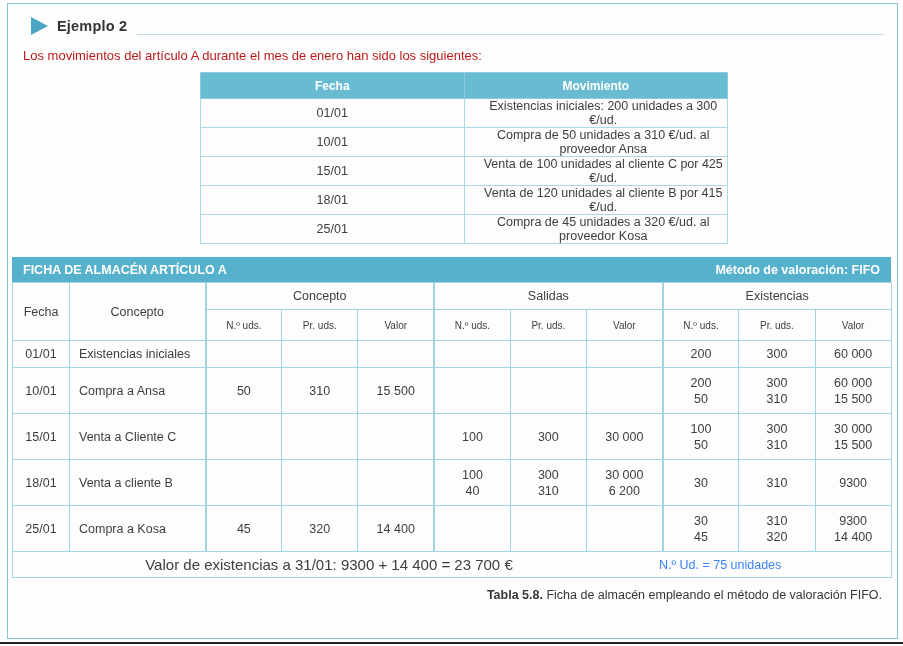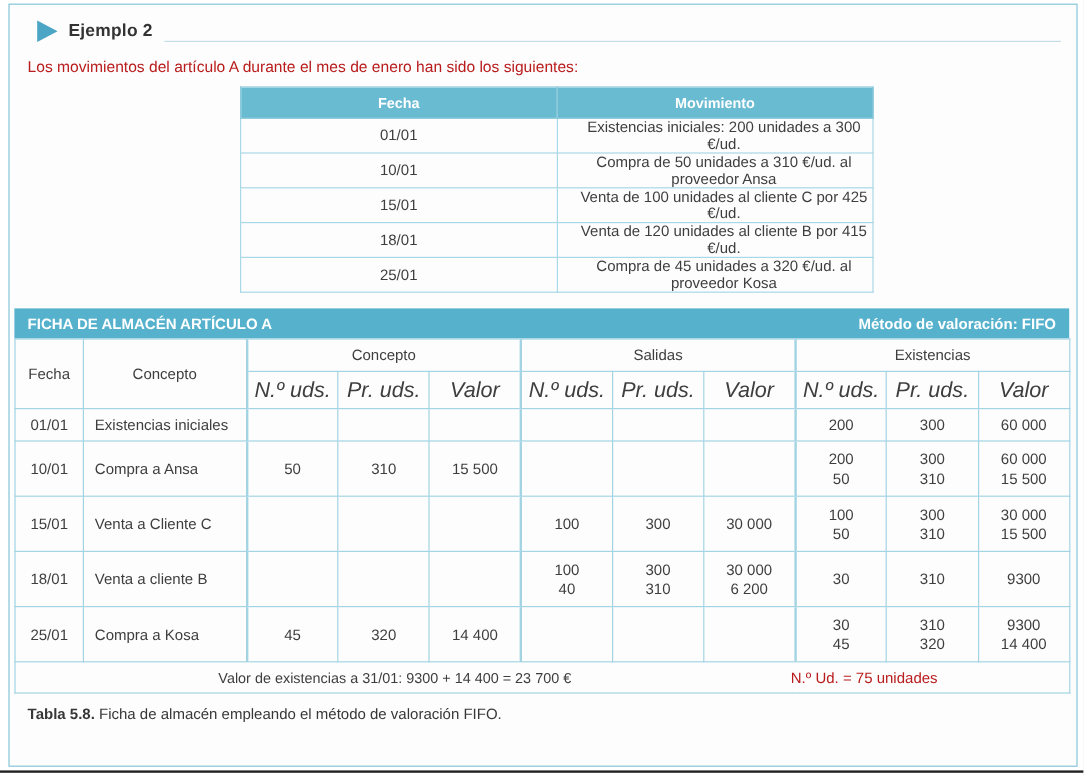--- a/index.html
+++ b/index.html
@@ -30,36 +30,36 @@
 
   
   #ficha-wrap{ margin:13px 0 0 -9px; width:879px; }
   #ficha-bar{ height:25px; background:#56b2cc; color:#fff; display:flex; align-items:center;
     justify-content:space-between; padding:0 11px; font-size:12.5px; font-weight:bold; }
   #ficha-table{ width:879px; }
   #ficha-table th, #ficha-table td{ border:1px solid #a3d4e3; font-weight:normal;
     color:#3e3e3e; background:#fdfdfd; }
   #ficha-table th{ font-size:12.5px; }
   #ficha-table .grp{ height:27px; }
-  #ficha-table .sub th{ height:31px; font-size:18px;font-style:italic; }
+  #ficha-table .sub th{ height:31px; font-size:10px; }
   #ficha-table col.c-fecha{ width:57px; } #ficha-table col.c-conc{ width:136px; }
   #ficha-table col.c-v{ width:76.2px; }
   #ficha-table td{ font-size:12.5px; text-align:center; padding:5px 3px; line-height:16px; }
   #ficha-table td.fe{ text-align:center; }
   #ficha-table td.co{ text-align:left; padding-left:9px; }
   #ficha-table .gs{ border-left-width:2px; }
   #ficha-table th.gs{ border-left-width:2px; }
   #ficha-table tr.r-tall td{ height:46px; }
   #ficha-table tr.r-one td{ height:27px; }
   #ficha-foot td{ height:26px; padding:0; }
   .foot-flex{ display:flex; align-items:center; width:100%; }
-  .foot-left{ flex:0 0 72%; text-align:center; font-size:12px; color:#3e3e3e; }
-  .foot-right{ flex:1; text-align:left; padding-left:14px; font-size:12.5px; color:#b91c1c; }
-
-  .caption{ margin:10px 2px 0 2px; font-size:12.5px; color:#373737; }
+  .foot-left{ flex:0 0 72%; text-align:center; font-size:15px; color:#3e3e3e; }
+  .foot-right{ flex:1; text-align:left; padding-left:14px; font-size:12.5px; color:#3b82f6; }
+
+  .caption{ margin:10px 2px 0 2px; font-size:12.5px; color:#373737;text-align:right; }
   .caption b{ font-weight:bold; }
 </style>
 </head>
 <body>
 
 <div id="screen">
   <div id="page-border">
 
     <div class="ex-header">
       <span class="tri"></span>

